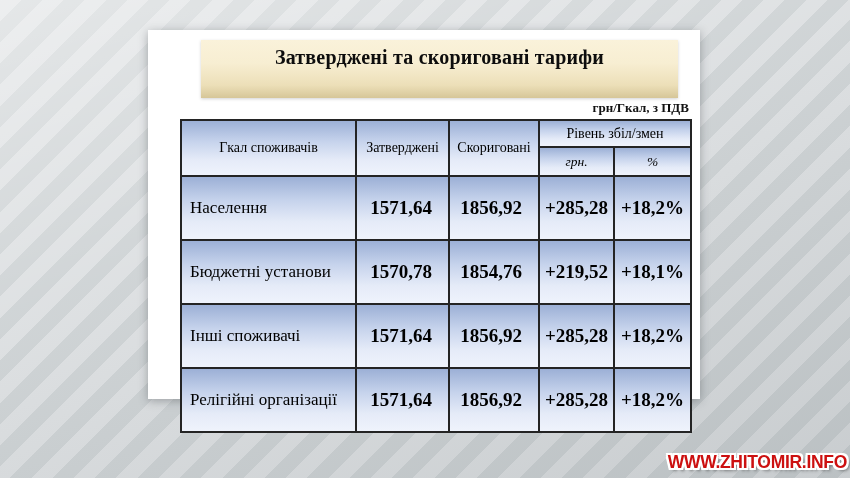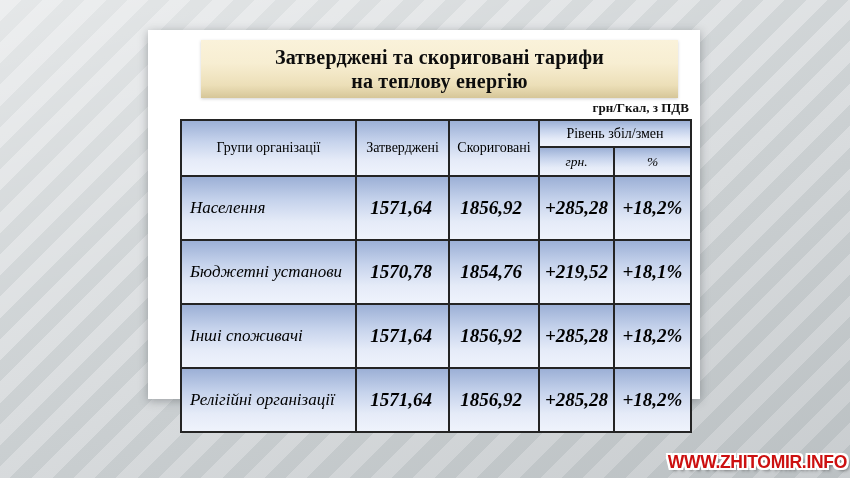--- a/index.html
+++ b/index.html
@@ -59,21 +59,21 @@
   }
   table.tariffs th, table.tariffs td {
     border: 2px solid #242424;
     background-image: linear-gradient(180deg, #9cb0d6 0%, #c6d3ec 38%, #e5ebf8 72%, #eff3fc 100%);
     color: #000000;
     overflow: hidden;
     white-space: nowrap;
   }
   thead tr.hdr-top    { height: 27px; }
   thead tr.hdr-sub    { height: 29px; }
-  tbody tr            { height: 64px; font-style: italic; }
+  tbody tr            { height: 64px; }
 
   thead th {
     font-weight: normal;
     font-size: 14px;
     text-align: center;
     vertical-align: middle;
   }
   thead th.h-sub {
     font-style: italic;
     font-size: 13.5px;
@@ -103,36 +103,35 @@
   }
 </style>
 </head>
 <body>
 
 <div class="page">
   <div class="panel">
 
     <div class="banner">
       <div class="t-line">Затверджені та скориговані тарифи</div>
-      <div class="t-line">на теплову енергію</div>
     </div>
 
     <div class="units">грн/Гкал, з ПДВ</div>
 
     <table class="tariffs">
       <colgroup>
         <col style="width:175px">
         <col style="width:93px">
         <col style="width:90px">
         <col style="width:75px">
         <col style="width:77px">
       </colgroup>
       <thead>
         <tr class="hdr-top">
-          <th rowspan="2">Групи організації</th>
+          <th rowspan="2">Гкал споживачів</th>
           <th rowspan="2">Затверджені</th>
           <th rowspan="2">Скориговані</th>
           <th colspan="2">Рівень збіл/змен</th>
         </tr>
         <tr class="hdr-sub">
           <th class="h-sub">грн.</th>
           <th class="h-sub">%</th>
         </tr>
       </thead>
       <tbody>

